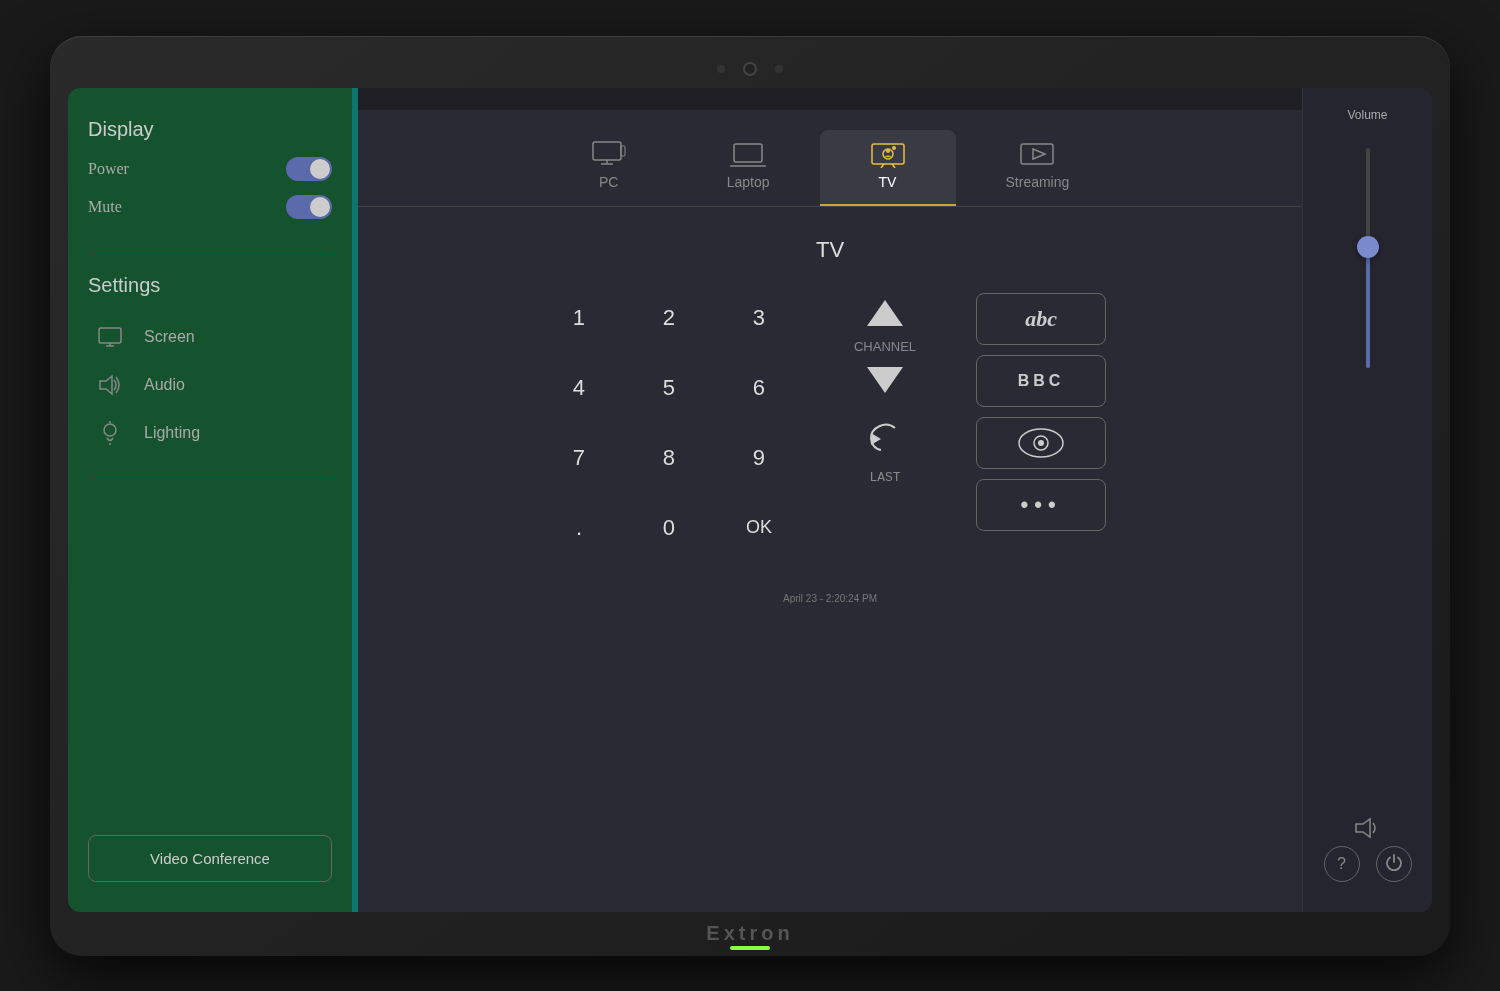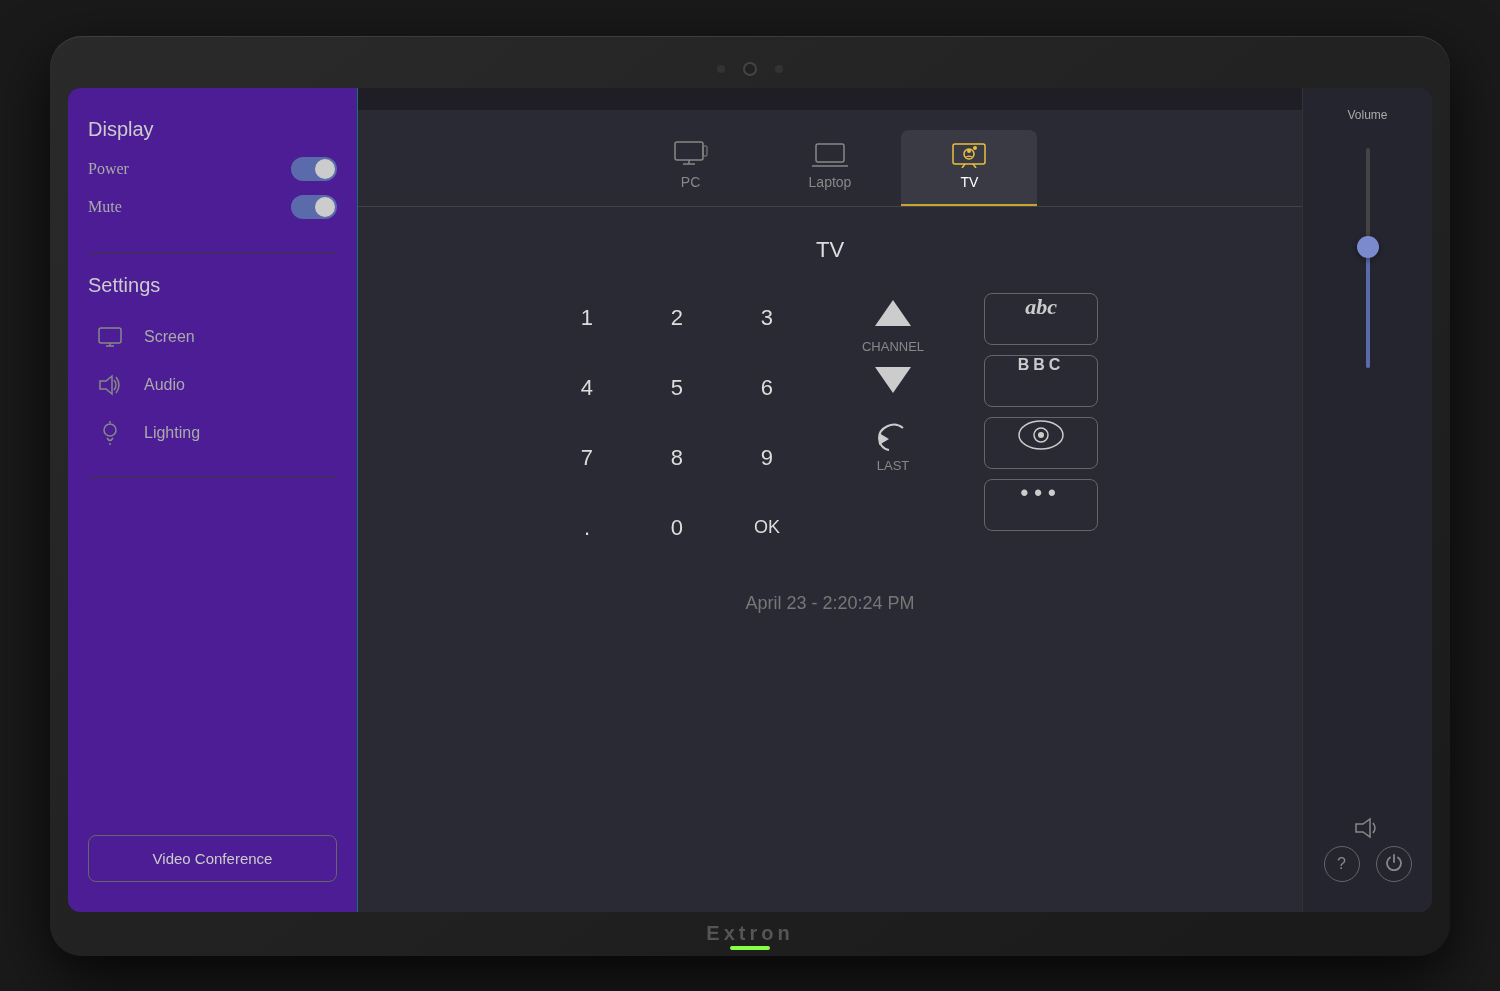--- a/index.html
+++ b/index.html
@@ -50,26 +50,26 @@
       display: flex;
       flex-direction: row;
       overflow: hidden;
       position: relative;
     }
 
     
     .left-panel {
       width: 290px;
       min-width: 290px;
-      background: #4c1d95;
+      background: #14532d;
       display: flex;
       flex-direction: column;
       padding: 30px 20px;
       gap: 0;
-      border-right: 1px solid #0f766e;
+      border-right: 6px solid #0f766e;
     }
 
     .section-title {
       color: #ccc;
       font-size: 20px;
       font-weight: 400;
       margin-bottom: 16px;
     }
 
     .toggle-row {
@@ -259,50 +259,52 @@
       color: #888;
       font-size: 13px;
       text-align: center;
       margin: 2px 0;
     }
 
     .last-btn {
       display: flex;
       flex-direction: column;
       align-items: center;
-      gap: 4px;
+      gap: 16px;
       margin-top: 10px;
       cursor: pointer;
+      font-family: Liberation Mono, monospace;
     }
 
     
     .channel-presets {
       display: flex;
       flex-direction: column;
       gap: 10px;
     }
 
     .preset-btn {
-      width: 114px;
+      width: 130px;
       height: 52px;
       border: 1px solid #666;
       border-radius: 8px;
       display: flex;
+      align-items: center;
       justify-content: center;
       cursor: pointer;
       background: transparent;
       color: #ccc;
       font-size: 18px;
       font-weight: bold;
     }
 
     
     .timestamp {
       color: #777;
-      font-size: 18px;
+      font-size: 10px;
       margin-top: auto;
       margin-bottom: 15px;
       text-align: center;
     }
 
     
     .right-panel {
       width: 130px;
       min-width: 130px;
       background: #252530;
@@ -521,20 +523,29 @@
               <line x1="11" y1="28" x2="14" y2="24" stroke="#e8c040" stroke-width="1.5"></line>
               <line x1="25" y1="28" x2="22" y2="24" stroke="#e8c040" stroke-width="1.5"></line>
 
               <circle cx="18" cy="11" r="2" fill="#e8c040"></circle>
               <path d="M14 17 Q18 14 22 17" fill="#e8c040"></path>
             </svg>
           </div>
           <span style="color:#fff">TV</span>
         </div>
 
+        <div class="tab-item">
+          <div class="tab-icon">
+            <svg width="36" height="28" viewBox="0 0 36 28" fill="none">
+              <rect x="2" y="4" width="32" height="20" rx="2" stroke="#888" stroke-width="1.5" fill="none"></rect>
+              <polygon points="14,9 26,14 14,19" stroke="#888" stroke-width="1.5" fill="none"></polygon>
+            </svg>
+          </div>
+          <span>Streaming</span>
+        </div>
 
       </div>
 
       <div class="tv-content">
         <div class="tv-title">TV</div>
 
         <div class="controls-row">
 
           <div class="numpad">
             <div class="num-btn">

